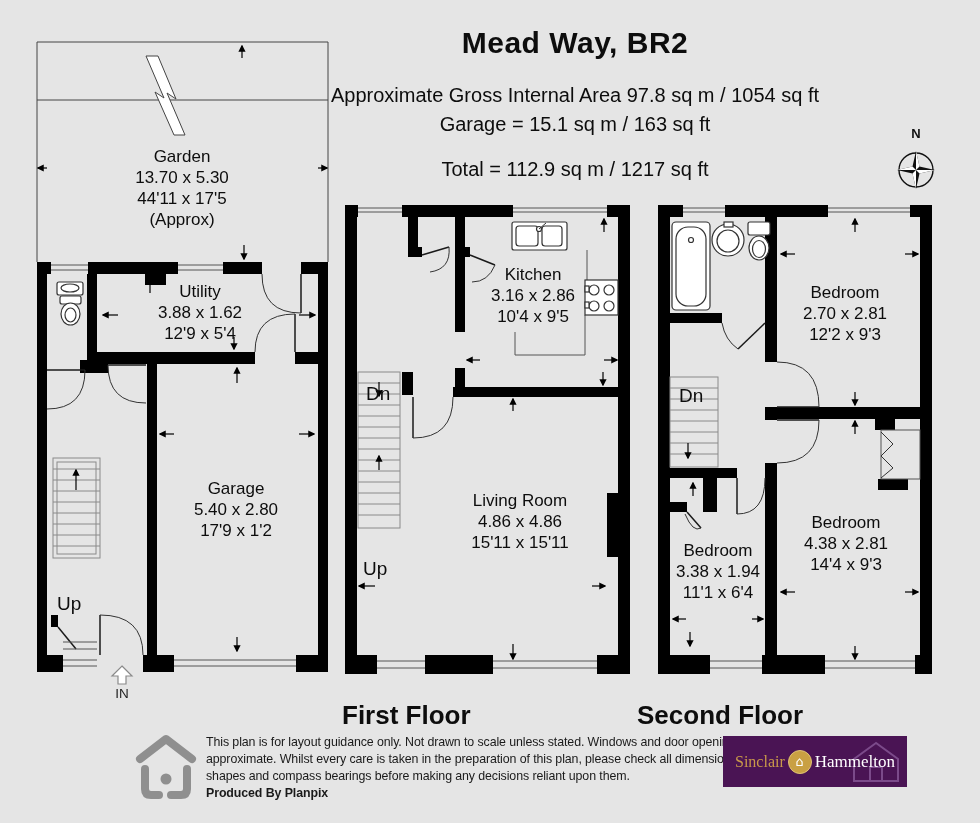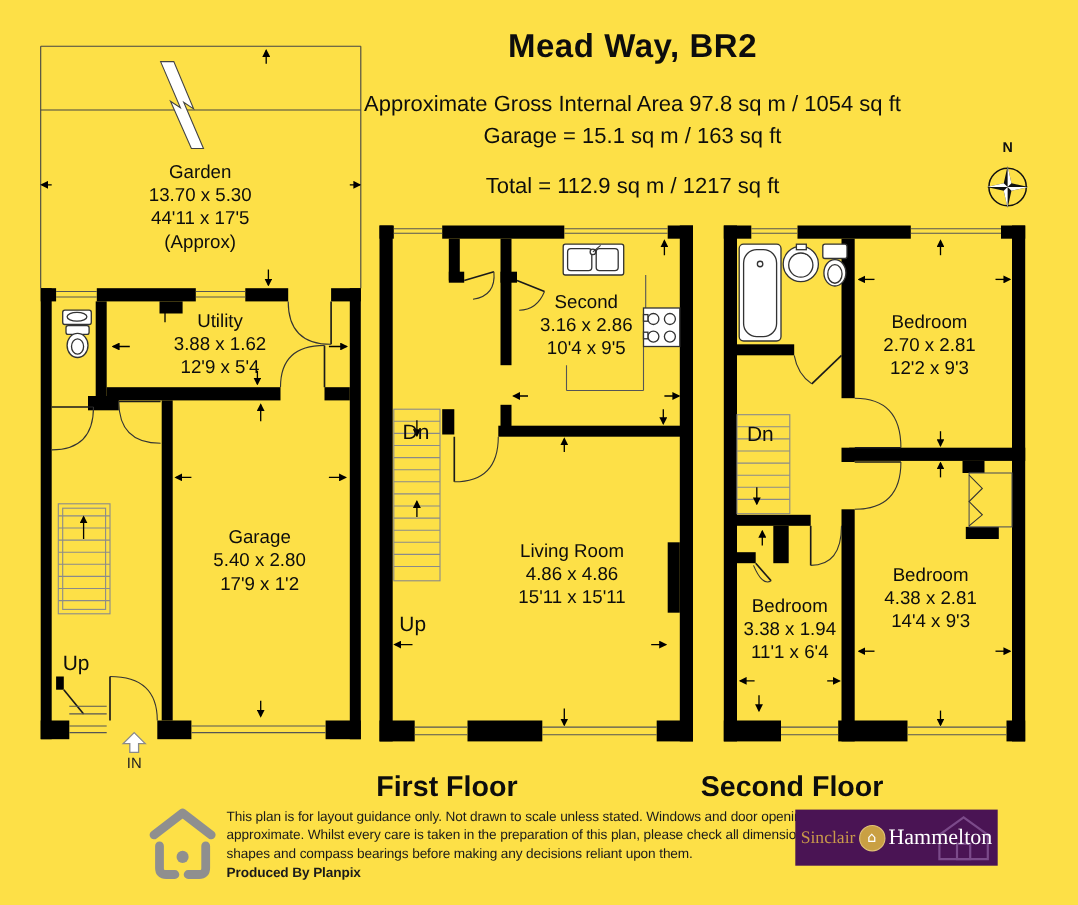--- a/index.html
+++ b/index.html
@@ -1,16 +1,16 @@
 <!DOCTYPE html>
 <html><head>
 <meta charset="utf-8">
 <style>
   html,body{margin:0;padding:0;background:#fff;}
-  .page{position:relative;width:980px;height:823px;background:#fde047;
+  .page{position:relative;width:980px;height:823px;background:#e5e5e5;
         font-family:"Liberation Sans",sans-serif;overflow:hidden;color:#0d0d0d;}
   .page svg{position:absolute;}
   
   .hline{position:absolute;left:575px;transform:translateX(-50%);white-space:nowrap;}
   .h-title{top:26px;font-size:30px;font-weight:bold;letter-spacing:.5px;}
   .h-sub1{top:84px;font-size:20px;}
   .h-sub2{top:113px;font-size:20px;}
   .h-sub3{top:158px;font-size:20px;}
   
   .lbl{position:absolute;transform:translateX(-50%);text-align:center;
@@ -27,21 +27,21 @@
   .fx{stroke:#333;stroke-width:1.2;fill:#fff;}
   .st{stroke:#8a8a8a;stroke-width:1;fill:none;}
   .dim{stroke:#000;stroke-width:1.2;fill:none;marker-end:url(#ah);}
   
   .disc{position:absolute;left:206px;top:734px;width:562px;font-size:12.4px;
         line-height:17px;color:#1a1a1a;letter-spacing:-.1px;}
   .disc .pb{font-weight:bold;}
   .brand{position:absolute;left:723px;top:736px;width:184px;height:51px;background:#4a1454;
          display:flex;align-items:center;justify-content:center;gap:3px;overflow:hidden;}
   .brand .bl{font-family:"Liberation Serif",serif;font-size:16px;color:#c9994a;position:relative;z-index:1;}
-  .brand .br{font-family:"Liberation Serif",serif;font-size:20px;color:#ffffff;position:relative;z-index:1;text-align:center;}
+  .brand .br{font-family:"Liberation Serif",serif;font-size:17px;color:#ffffff;position:relative;z-index:1;text-align:center;}
   .medal{width:22px;height:22px;border-radius:50%;background:#c9a043;border:1px solid #e0c175;
          display:flex;align-items:center;justify-content:center;color:#fff;font-size:13px;
          font-family:"DejaVu Sans",sans-serif;position:relative;z-index:1;flex:0 0 auto;}
   .wm{position:absolute;right:4px;top:3px;z-index:0;}
 </style>
 </head>
 <body>
 
 <div class="page">
 
@@ -302,21 +302,21 @@
     <div>Utility</div>
     <div>3.88 x 1.62</div>
     <div>12'9 x 5'4</div>
   </div>
   <div class="lbl" style="left:236px;top:478px">
     <div>Garage</div>
     <div>5.40 x 2.80</div>
     <div>17'9 x 1'2</div>
   </div>
   <div class="lbl" style="left:533px;top:264px">
-    <div>Second</div>
+    <div>Kitchen</div>
     <div>3.16 x 2.86</div>
     <div>10'4 x 9'5</div>
   </div>
   <div class="lbl" style="left:520px;top:490px">
     <div>Living Room</div>
     <div>4.86 x 4.86</div>
     <div>15'11 x 15'11</div>
   </div>
   <div class="lbl" style="left:845px;top:282px">
     <div>Bedroom</div>

